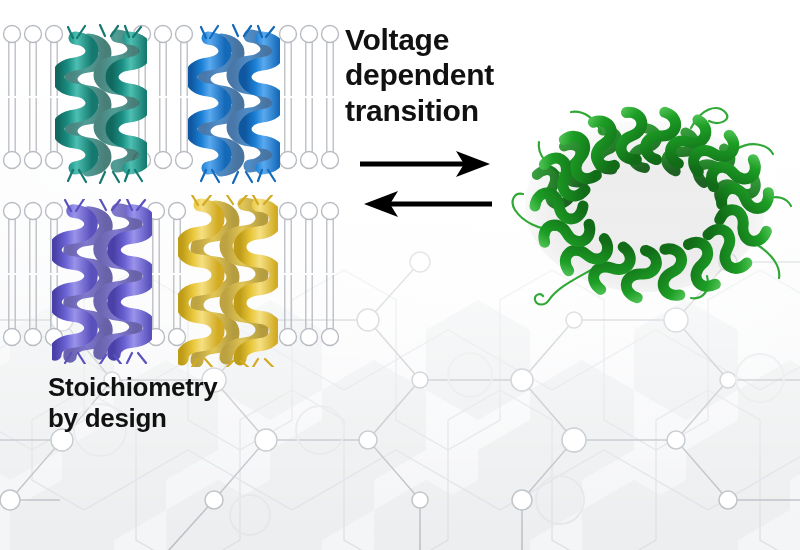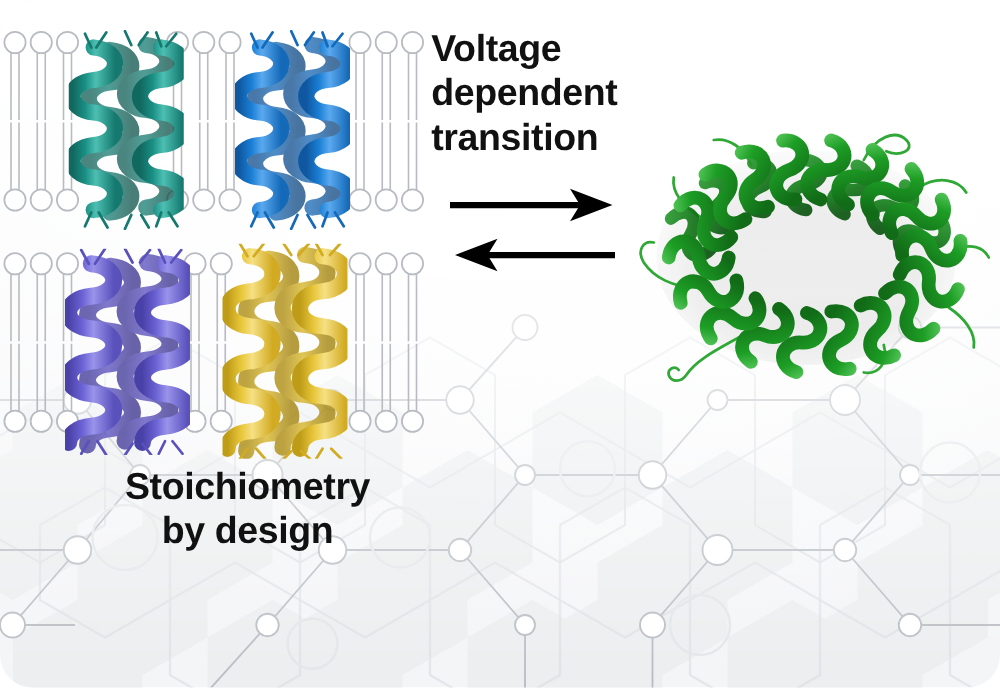--- a/index.html
+++ b/index.html
@@ -9,21 +9,20 @@
     font-family:"Liberation Sans", sans-serif;
     overflow:hidden;
     background:#ffffff;
   }
   .figure{
     position:relative;
     width:800px;height:550px;
     overflow:hidden;
     background:
       radial-gradient(ellipse 640px 420px at 62% 14%, #ffffff 0%, #fdfdfe 46%, #f4f5f7 100%);
-    border-radius: 26px;
   }
   
   .bg-hex{
     position:absolute;left:0;top:0;width:800px;height:550px;
     pointer-events:none;
   }
   
   .membrane-row{
     position:absolute;left:0;width:345px;height:175px;
   }
@@ -44,27 +43,26 @@
     font-size:30px;
     font-weight:bold;
     line-height:1.18;
     letter-spacing:-0.3px;
     color:#111111;
     white-space:pre-line;
   }
   .title-stoich{
     position:absolute;left:48px;top:372px;
     width:300px;
-    font-size:30px;
+    font-size:26px;
     font-weight:bold;
     line-height:1.18;
     letter-spacing:-0.3px;
     color:#111111;
     white-space:pre-line;
-    text-align:center;
   }
   .arrows{
     position:absolute;left:358px;top:146px;width:150px;height:80px;
   }
 </style>
 </head>
 <body>
 
 <div class="figure">
 

